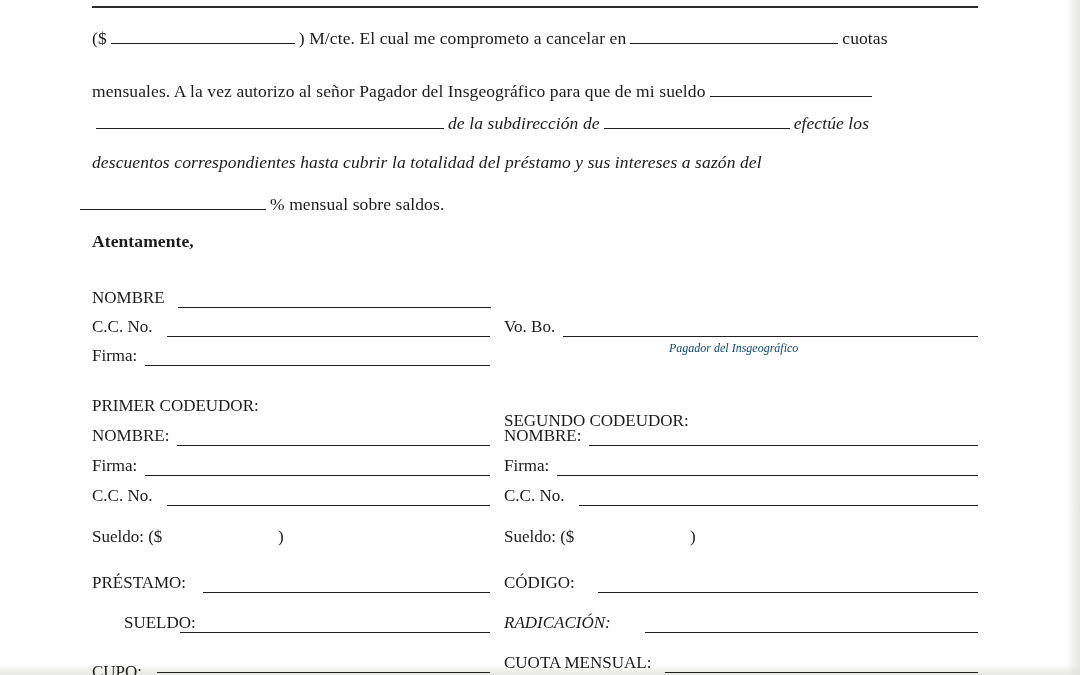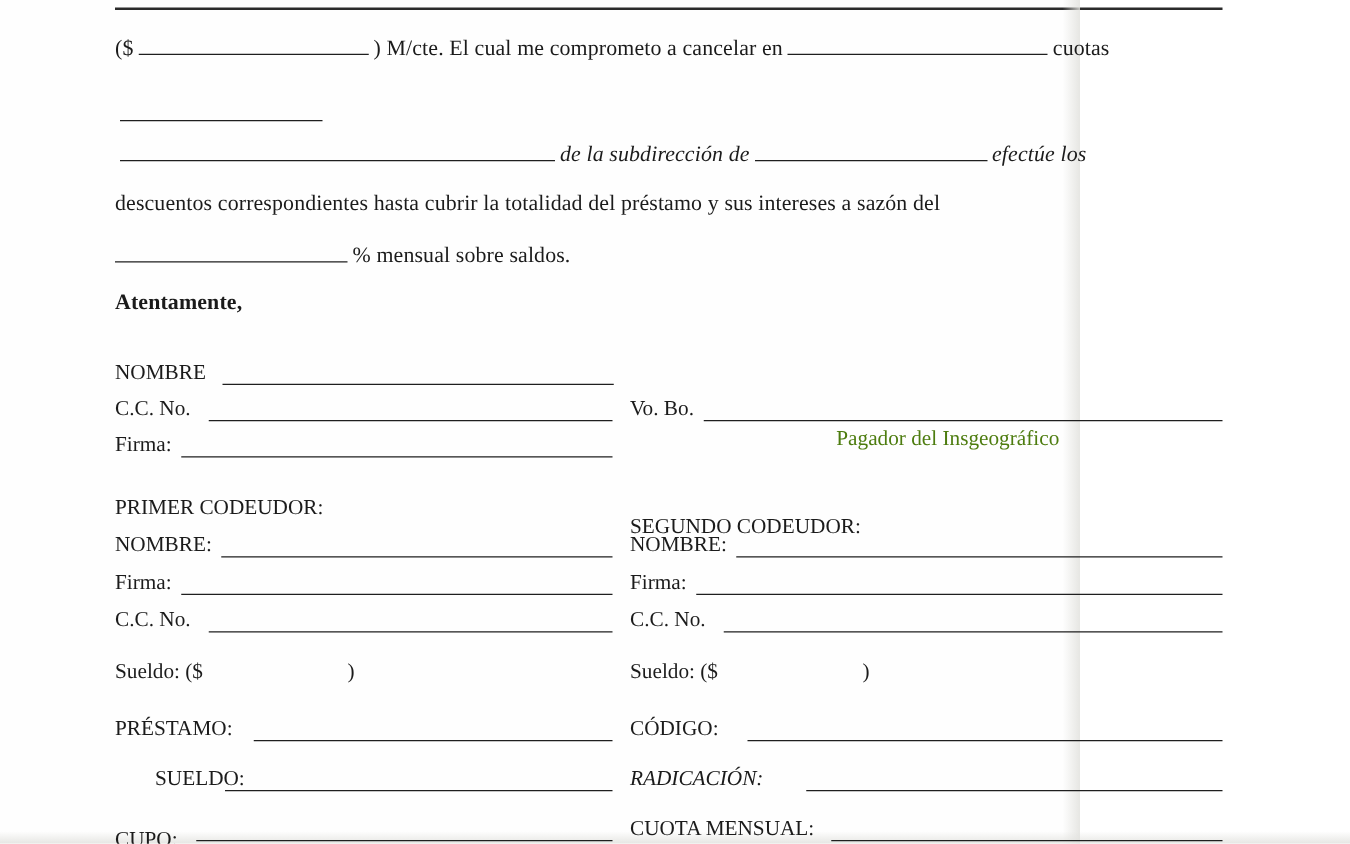--- a/index.html
+++ b/index.html
@@ -11,21 +11,21 @@
     width: 1080px;
     height: 675px;
     position: relative;
     font-family: "Liberation Serif", serif;
     color: #1b1b1b;
     overflow: hidden;
   }
   .page {
     position: absolute;
     left: 0; top: 0;
-    width: 864px;
+    width: 1080px;
     height: 675px;
     background: #fefefe;
   }
   
   .scan-edge-right {
     position: absolute;
     right: 0; top: 0;
     width: 14px; height: 675px;
     background: linear-gradient(to right, rgba(235,235,232,0) 0%, rgba(226,226,222,0.85) 100%);
   }
@@ -68,49 +68,50 @@
   }
 
   .label {
     position: absolute;
     font-size: 17px;
     white-space: nowrap;
   }
 
   .small-caption {
     position: absolute;
-    font-size: 17px;
+    font-size: 12px;
     white-space: nowrap;
-    color: #4d7c0f;
+    color: #0c4a6e;
+    font-style: italic;
   }
 </style>
 </head>
 <body>
 
 <div class="page">
 
   <div class="rule-top"></div>
   <div class="scan-edge-right"></div>
   <div class="scan-edge-bottom"></div>
 
   <div class="body-text" style="left:92px; top:26px;">
     <span>($</span><span class="blank" style="width:184px;"></span><span>) M/cte. El cual me comprometo a cancelar en</span><span class="blank" style="width:208px;"></span><span>cuotas</span>
   </div>
 
   <div class="body-text" style="left:92px; top:79px;">
-    <span class="blank" style="width:162px;"></span>
+    <span>mensuales. A la vez autorizo al señor Pagador del Insgeográfico para que de mi sueldo</span><span class="blank" style="width:162px;"></span>
   </div>
 
   <div class="body-text" style="left:92px; top:111px;font-style:italic;">
     <span class="blank" style="width:348px;"></span><span>de la subdirección de</span><span class="blank" style="width:186px;"></span><span>efectúe los</span>
   </div>
 
-  <div class="body-text" style="left:92px; top:152px;">descuentos correspondientes hasta cubrir la totalidad del préstamo y sus intereses a sazón del</div>
+  <div class="body-text" style="left:92px; top:152px;font-style:italic;">descuentos correspondientes hasta cubrir la totalidad del préstamo y sus intereses a sazón del</div>
 
-  <div class="body-text" style="left:88px; top:192px;">
+  <div class="body-text" style="left:76px; top:192px;">
     <span class="blank" style="width:186px;"></span><span>% mensual sobre saldos.</span>
   </div>
 
   <div class="body-text" style="left:92px; top:231px;font-weight:bold;">Atentamente,</div>
 
   <div class="label" style="left:92px; top:288px;">NOMBRE</div>
   <div class="line" style="left:178px; top:307px; width:313px;"></div>
 
   <div class="label" style="left:92px; top:317px;">C.C. No.</div>
   <div class="line" style="left:167px; top:336px; width:323px;"></div>

